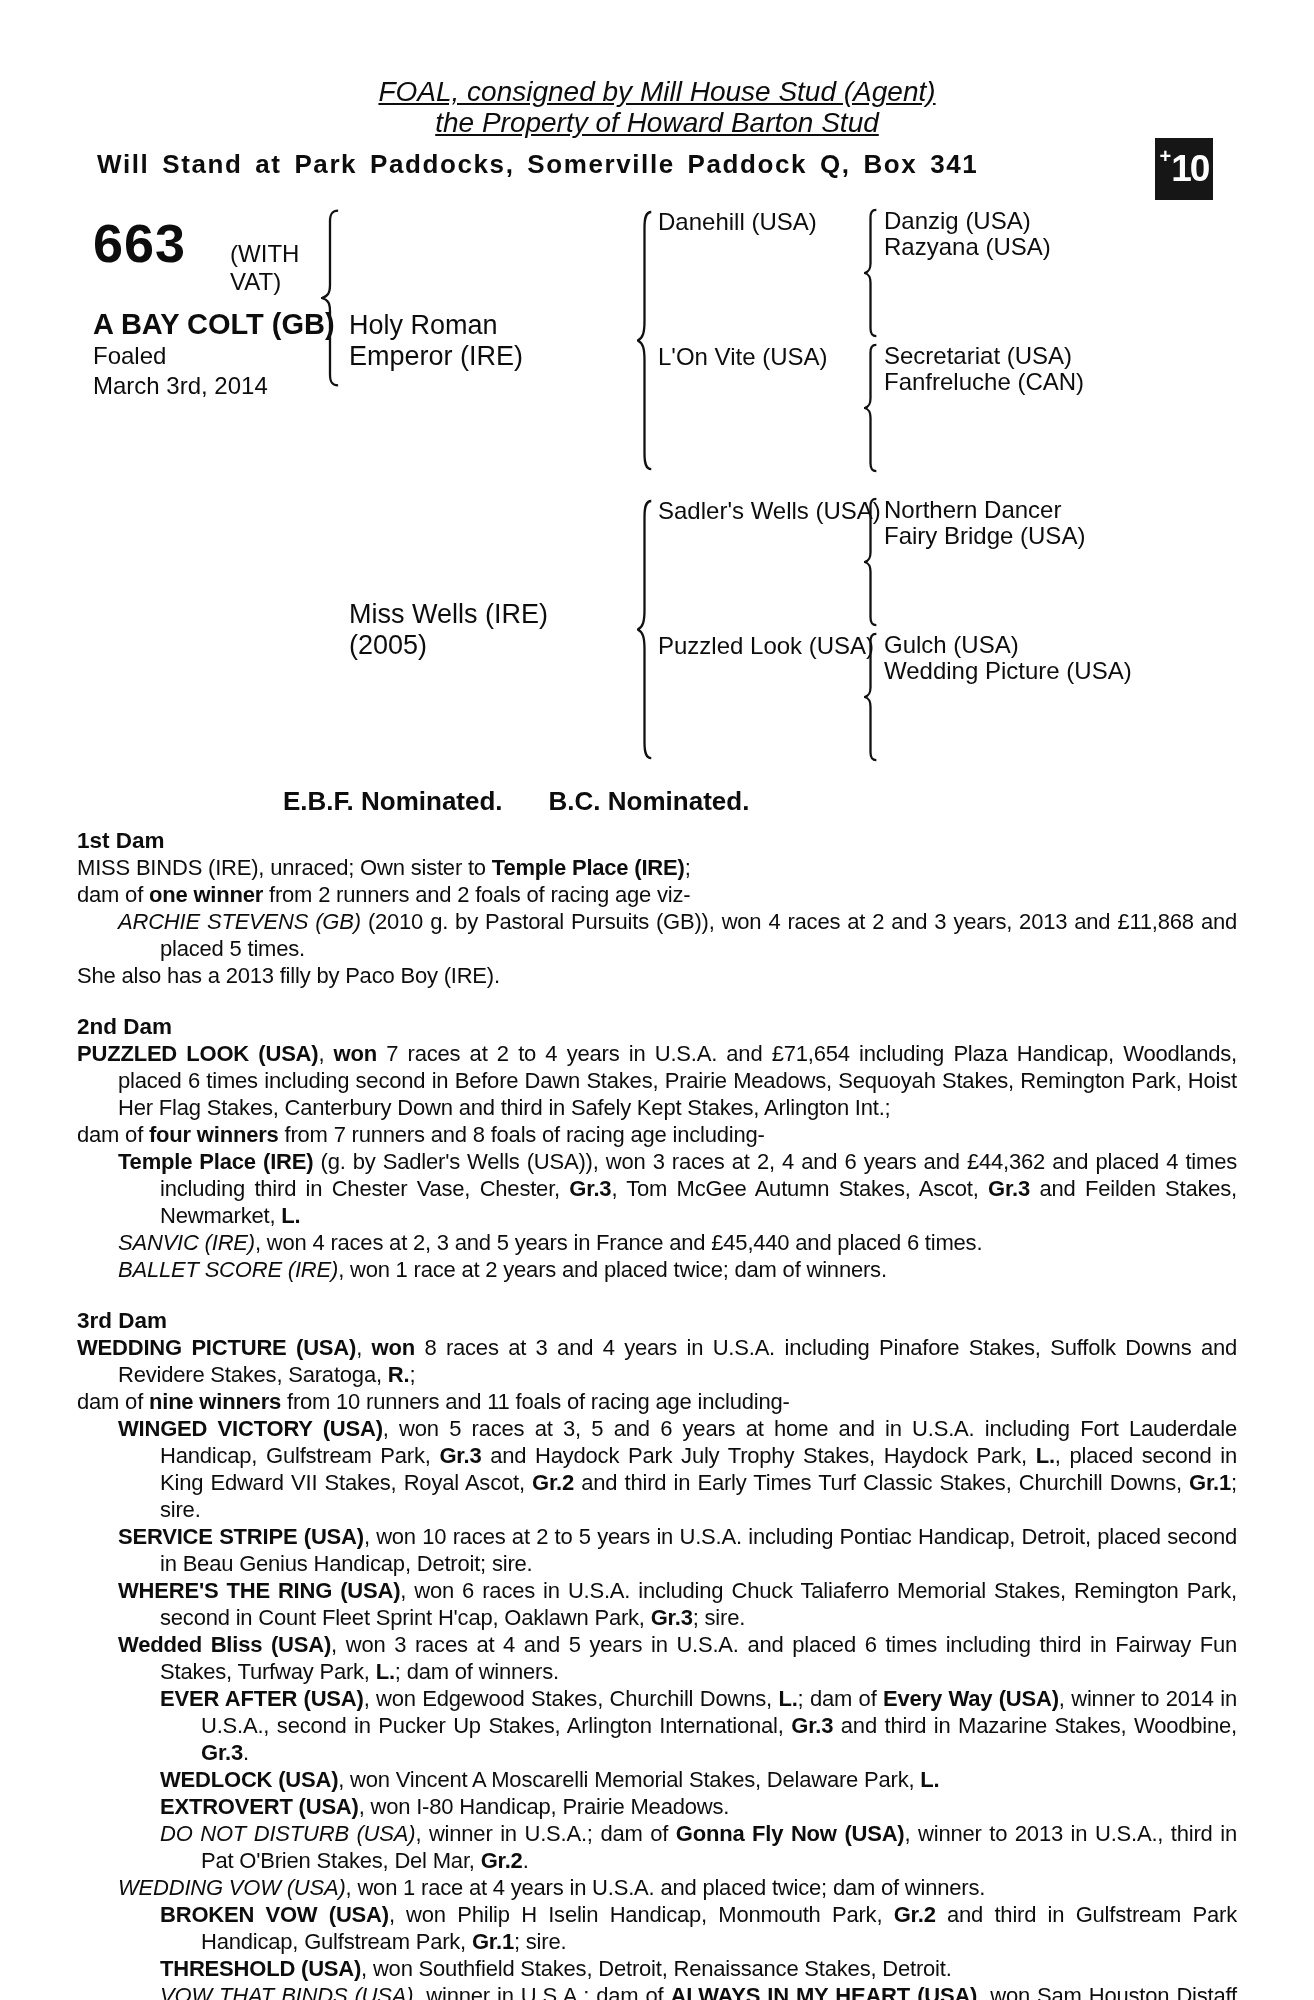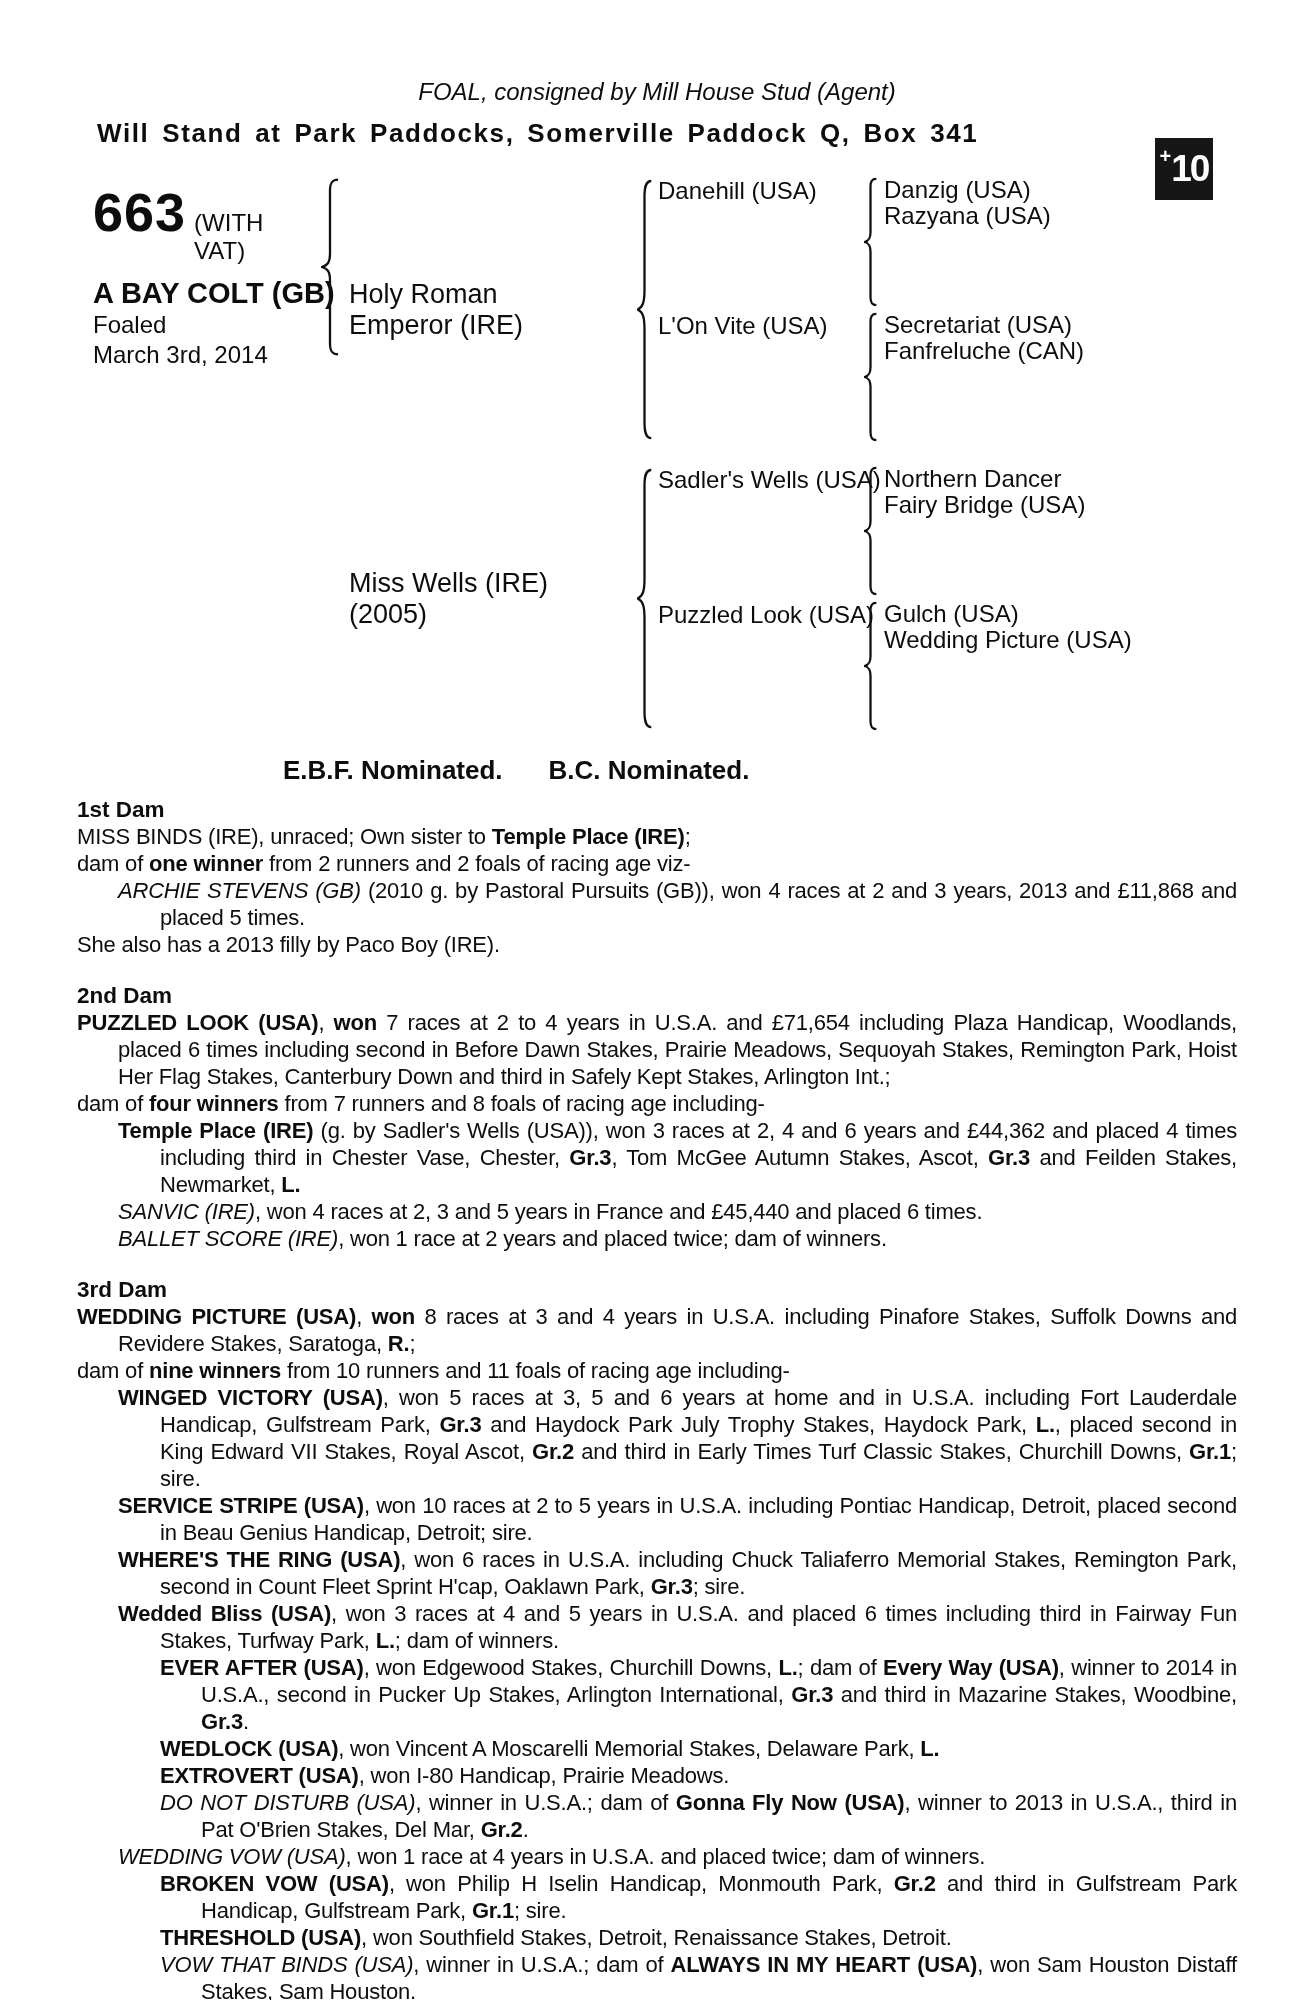--- a/index.html
+++ b/index.html
@@ -3,37 +3,37 @@
 <meta charset="utf-8">
 <style>
   html,body{margin:0;padding:0;background:#e8e8e8;}
   .page{
     position:relative; width:1314px; height:2000px; margin:0 auto;
     background:#ffffff; color:#0d0d0d; overflow:hidden;
     font-family:"Liberation Sans", sans-serif;
   }
   
   .header{padding-top:76px; text-align:center;}
-  .h-italic{font-style:italic; font-size:24px; line-height:31px;}
+  .h-italic{font-style:italic; font-size:28px; line-height:31px;text-decoration:underline;}
   .h-stand{
     text-align:left; padding-left:97px; margin-top:11px;
     font-weight:bold; font-size:26px; letter-spacing:1.6px; word-spacing:4px;
     white-space:nowrap;
   }
   .badge{
     position:absolute; top:138px; left:1155px; width:58px; height:62px;
     background:#161616; color:#ffffff;
     display:flex; align-items:center; justify-content:center;
   }
   .badge .plus{font-size:20px; font-weight:bold; position:relative; top:-13px; left:0;}
   .badge .num{font-size:37px; font-weight:bold; letter-spacing:-2px; font-style:normal;}
   
   .ped-section{display:flex; align-items:flex-start; margin-top:28px; padding-left:93px;}
   .lot-col{width:228px; flex:none; margin-top:10px;}
-  .lot-row{display:flex; align-items:baseline;}
+  .lot-row{display:flex; align-items:baseline;gap:36px;}
   .lot-num{font-size:54px; font-weight:bold; letter-spacing:1px; line-height:50px;}
   .vat{font-size:24px; margin-left:8px;}
   .lot-desc{font-size:29px; font-weight:bold; margin-top:12px; white-space:nowrap;}
   .foaled{font-size:24px; line-height:30px;}
   .foaled-date{white-space:nowrap;}
   .tree{display:flex; flex:none;}
   .brace{display:block; height:100%;}
   .big-brace{width:18px; flex:none; align-self:stretch;}
   .families{display:flex; flex-direction:column; gap:24px;}
   .family{display:flex; align-items:center;}
@@ -59,20 +59,21 @@
   .b{font-weight:bold;}
   .i{font-style:italic;}
 </style>
 </head>
 <body>
 
 <div class="page">
 
   <div class="header">
     <div class="h-italic">FOAL, consigned by Mill House Stud (Agent)</div>
+    <div class="h-italic">the Property of Howard Barton Stud</div>
     <div class="h-stand">Will Stand at Park Paddocks, Somerville Paddock Q, Box 341</div>
   </div>
 
   <div class="badge">
     <span class="plus">+</span>
       <span class="num">10</span>
   </div>
 
   <div class="ped-section">
     <div class="lot-col">

